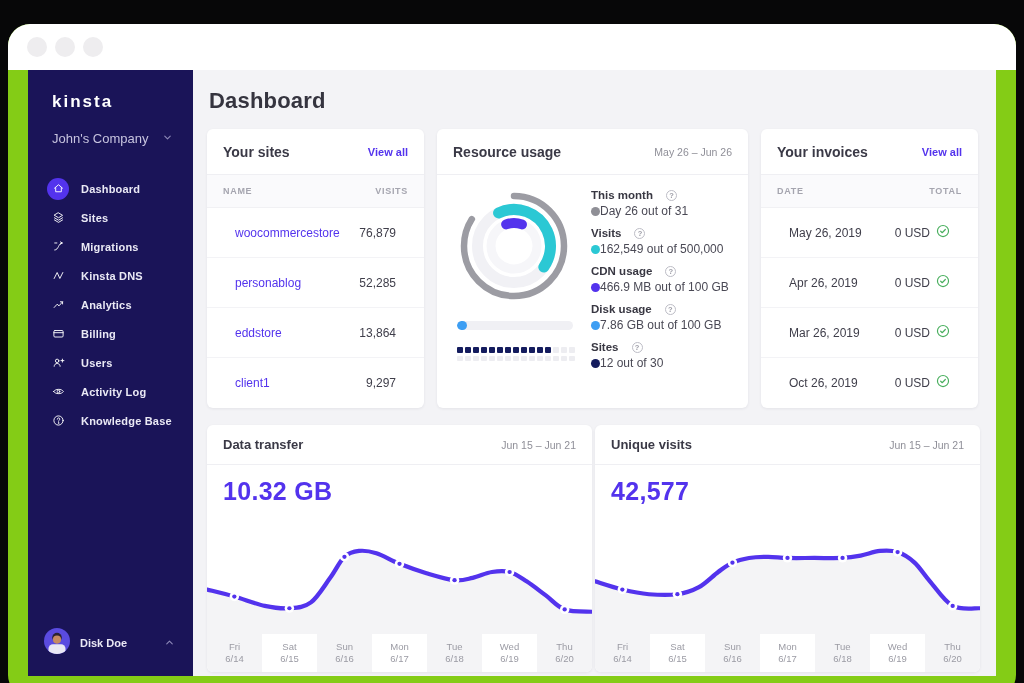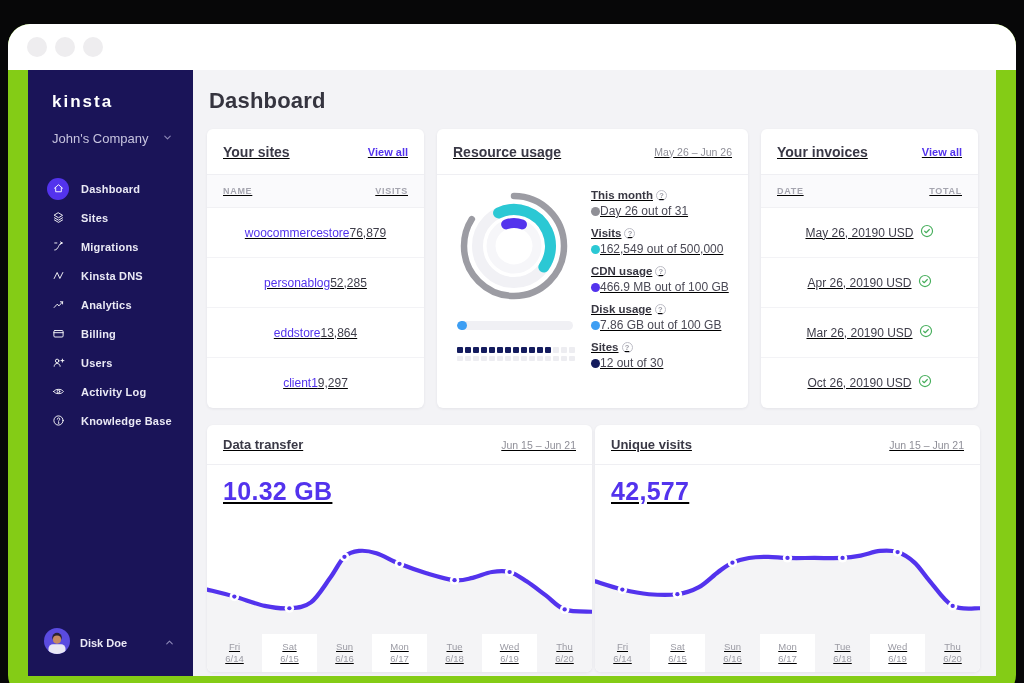--- a/index.html
+++ b/index.html
@@ -21,44 +21,44 @@
   .nav-item.active .nav-ic { background:#5333ED; }
   .nav-label { font-size:11px; font-weight:600; color:#EAE9F5; letter-spacing:.2px; }
   .userrow { margin-top:auto; padding:12px 18px 18px 16px; display:flex; align-items:center; gap:10px; cursor:pointer; }
   .username { font-size:11px; font-weight:600; color:#EAE9F5; }
   .userrow .chev { margin-left:auto; }
 
   
   .main { flex:1; background:#F3F3F6; padding:12px 16px 0 14px; overflow:hidden; }
   h1.pagetitle { font-size:22px; font-weight:600; color:#35343F; margin:6px 0 15px 2px; letter-spacing:.2px; }
   .row1 { display:grid; grid-template-columns:217px 311px 217px; gap:13px; }
-  .card { background:#fff; border-radius:6px; box-shadow:0 1px 3px rgba(25,25,60,.07); overflow:hidden;text-decoration:underline; }
+  .card { background:#fff; border-radius:6px; box-shadow:0 1px 3px rgba(25,25,60,.07); overflow:hidden; }
   .card-h { height:46px; padding:0 16px; display:flex; align-items:center; justify-content:space-between; border-bottom:1px solid #EFEFF3; }
   .card-title { font-size:14px; font-weight:600; color:#3A3946; }
   .view-all { font-size:11px; font-weight:600; color:#5333ED; cursor:pointer; }
   .period { font-size:10.5px; color:#8F8F98; }
   .thead { height:33px; background:#FAFAFC; display:flex; align-items:center; justify-content:space-between; padding:0 16px; border-bottom:1px solid #F1F1F4; }
   .thead span { font-size:9px; font-weight:600; letter-spacing:.7px; color:#A5A5AF; text-transform:uppercase; }
-  .trow { height:50px; display:flex; align-items:center; justify-content:center; padding:0 16px; border-bottom:1px solid #F3F3F6; }
+  .trow { height:50px; display:flex; align-items:center; justify-content:space-between; padding:0 28px; border-bottom:1px solid #F3F3F6; }
   .trow:last-child { border-bottom:none; }
   .site-link { font-size:12px; color:#5333ED; cursor:pointer; }
   .cell-val { font-size:12px; color:#3F3E4A; }
   .inv-right { display:flex; align-items:center; gap:6px; }
 
   
   .res-body { padding:12px 16px 0 18px; display:flex; gap:16px; }
   .res-left { width:120px; flex-shrink:0; }
   .donut { display:block; }
   .diskbar { margin:16px 0 0 2px; width:116px; height:9px; border-radius:5px; background:#F0F0F4; position:relative; overflow:hidden; }
   .diskbar-fill { position:absolute; left:0; top:0; height:9px; border-radius:5px; }
   .sq-grid { margin:17px 0 0 2px; display:flex; flex-direction:column; gap:3px; }
   .sq-row { display:flex; gap:2.5px; }
   .sq { width:5.5px; height:5.5px; border-radius:1px; }
   .legend { display:flex; flex-direction:column; gap:9px; padding-top:2px; }
-  .leg-label { display:flex; align-items:center; gap:3px; font-size:11.5px; font-weight:700; color:#383742; }
+  .leg-label { display:flex; align-items:center; gap:13px; font-size:11.5px; font-weight:700; color:#383742; }
   .help { width:11px; height:11px; border-radius:50%; border:1px solid #BDBDC6; color:#9C9CA6; font-size:7.5px; font-weight:700; display:inline-flex; align-items:center; justify-content:center; cursor:pointer; }
   .leg-value { margin-top:3px; display:flex; align-items:center; font-size:12px; color:#4A4955; }
   .leg-dot { width:9px; height:9px; border-radius:50%; flex-shrink:0; }
 
   
   .row2 { margin-top:17px; display:grid; grid-template-columns:1fr 1fr; gap:3px; }
   .chart-card { height:247px; display:flex; flex-direction:column; }
   .chart-h { height:40px; padding:0 16px; display:flex; align-items:center; justify-content:space-between; border-bottom:1px solid #EFEFF3; flex-shrink:0; }
   .chart-title { font-size:13px; font-weight:600; color:#3A3946; }
   .bigval { padding:12px 16px 0; font-size:25px; font-weight:700; color:#5333ED; letter-spacing:.3px; height:52px; }

